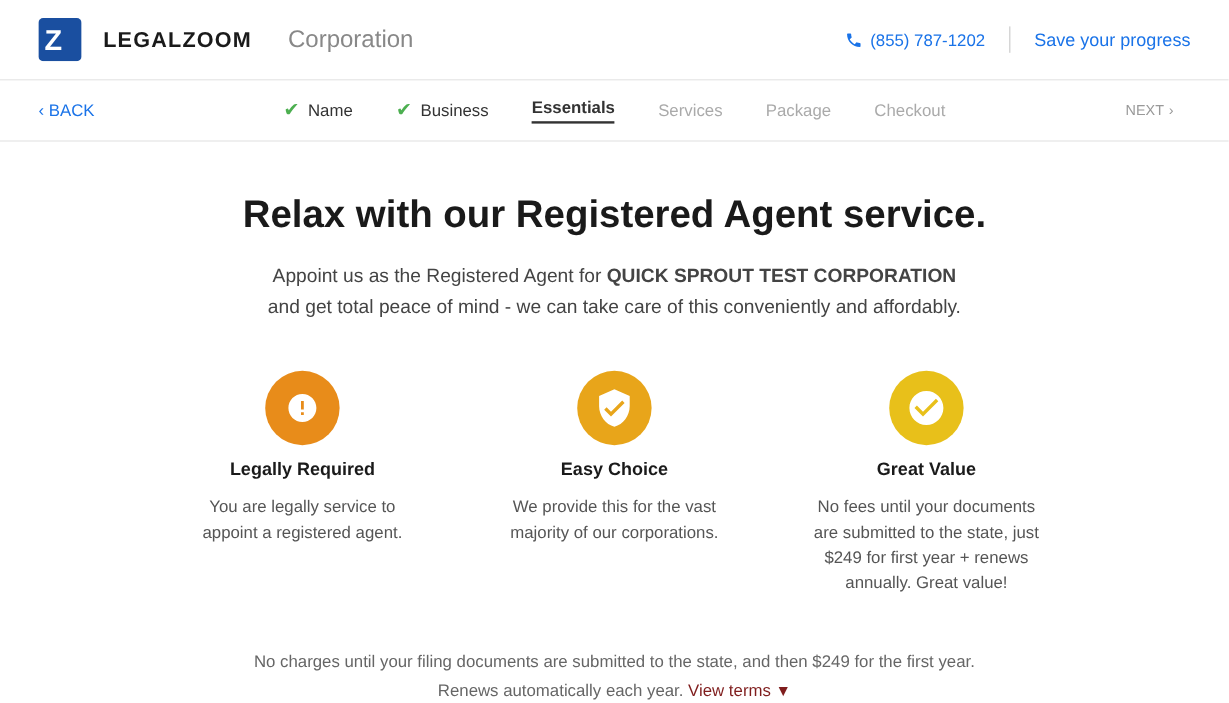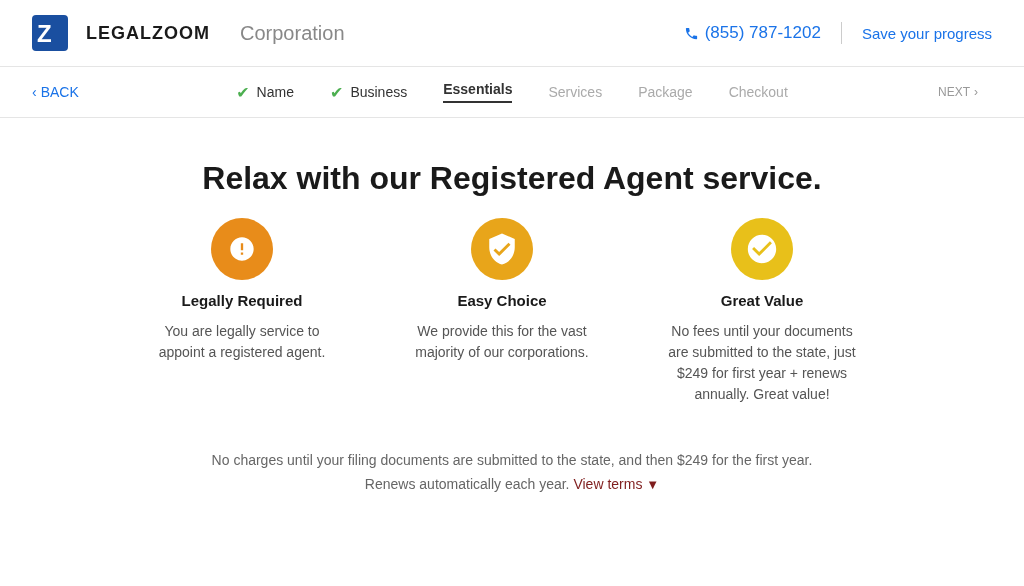--- a/index.html
+++ b/index.html
@@ -36,21 +36,21 @@
       margin-left: 12px;
     }
     .header-right {
       display: flex;
       align-items: center;
       gap: 20px;
     }
     .phone-link {
       color: #1a73e8;
       text-decoration: none;
-      font-size: 17px;
+      font-size: 14px;
       display: flex;
       align-items: center;
       gap: 6px;
     }
     .divider-v {
       width: 1px;
       height: 22px;
       background: #ccc;
     }
     .save-link {
@@ -129,20 +129,21 @@
       max-width: 600px;
       margin: 0 auto 40px;
     }
     .main-desc strong {
       font-weight: 700;
     }
 
     
     .features {
       display: flex;
+      justify-content: center;
       gap: 60px;
       margin-bottom: 44px;
     }
     .feature {
       max-width: 200px;
       display: flex;
       flex-direction: column;
       align-items: center;
       gap: 12px;
     }
@@ -240,20 +241,23 @@
   </div>
 
   <a class="next-btn" href="#">
     <span>NEXT</span>
     <span>›</span>
   </a>
 </nav>
 
 <main class="main">
   <h1 class="main-title">Relax with our Registered Agent service.</h1>
+  <p class="main-desc">
+    <span>Appoint us as the Registered Agent for </span><strong>QUICK SPROUT TEST CORPORATION</strong><span> and get total peace of mind - we can take care of this conveniently and affordably.</span>
+  </p>
 
   <div class="features">
 
     <div class="feature">
       <div class="feature-icon icon-alert">
         <svg width="28" height="28" viewBox="0 0 24 24" fill="white">
           <path d="M12 2C6.48 2 2 6.48 2 12s4.48 10 10 10 10-4.48 10-10S17.52 2 12 2zm1 15h-2v-2h2v2zm0-4h-2V7h2v6z"></path>
         </svg>
       </div>
       <div class="feature-title">Legally Required</div>

